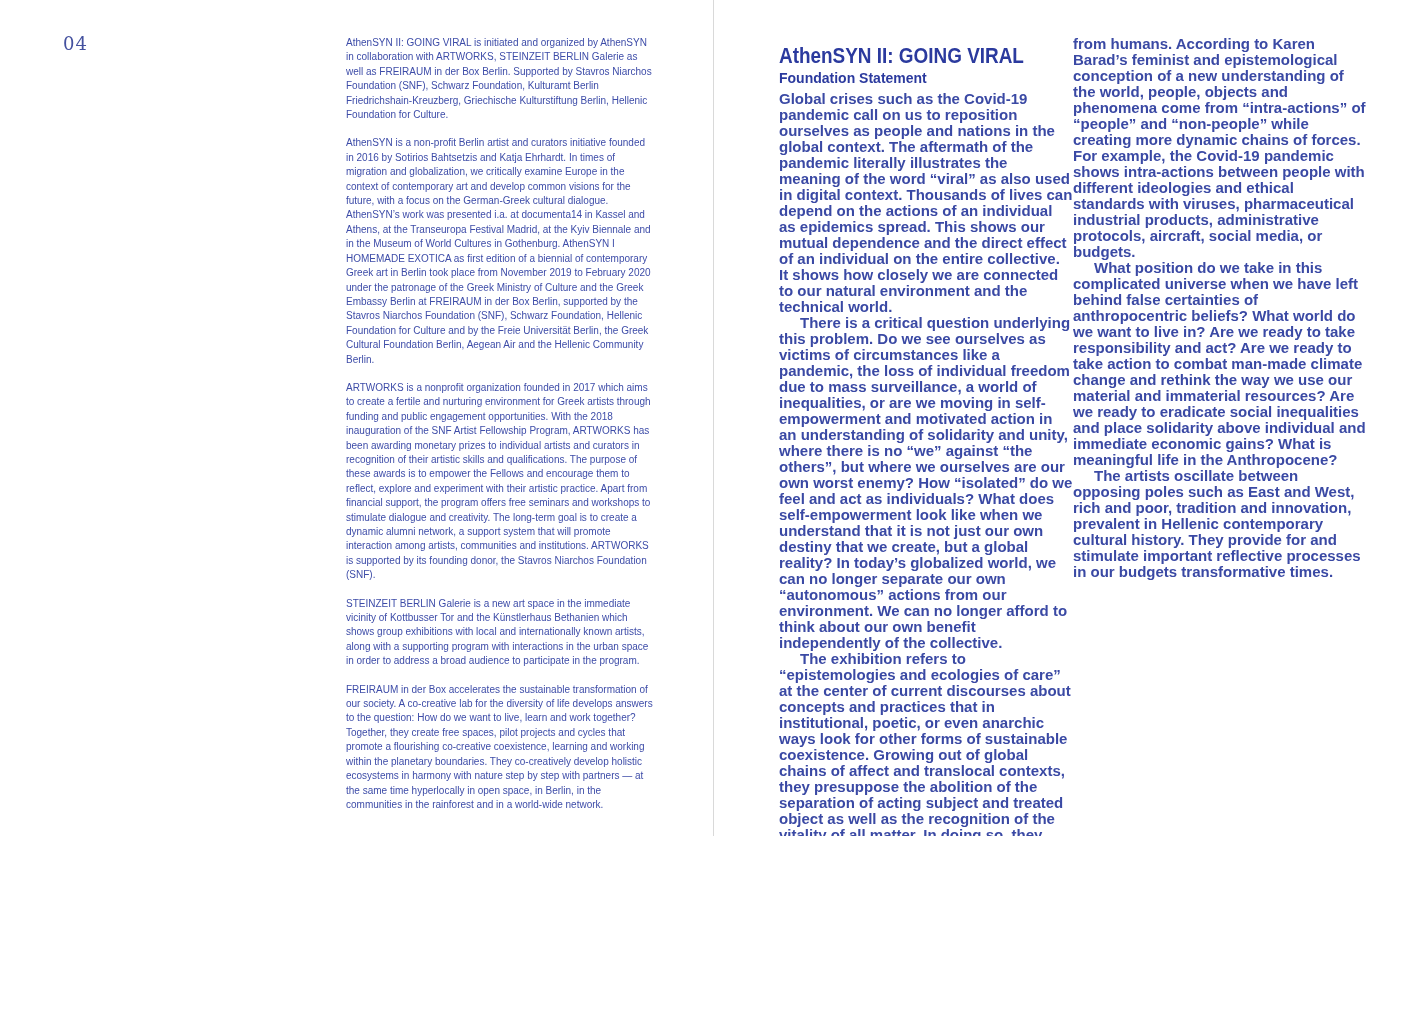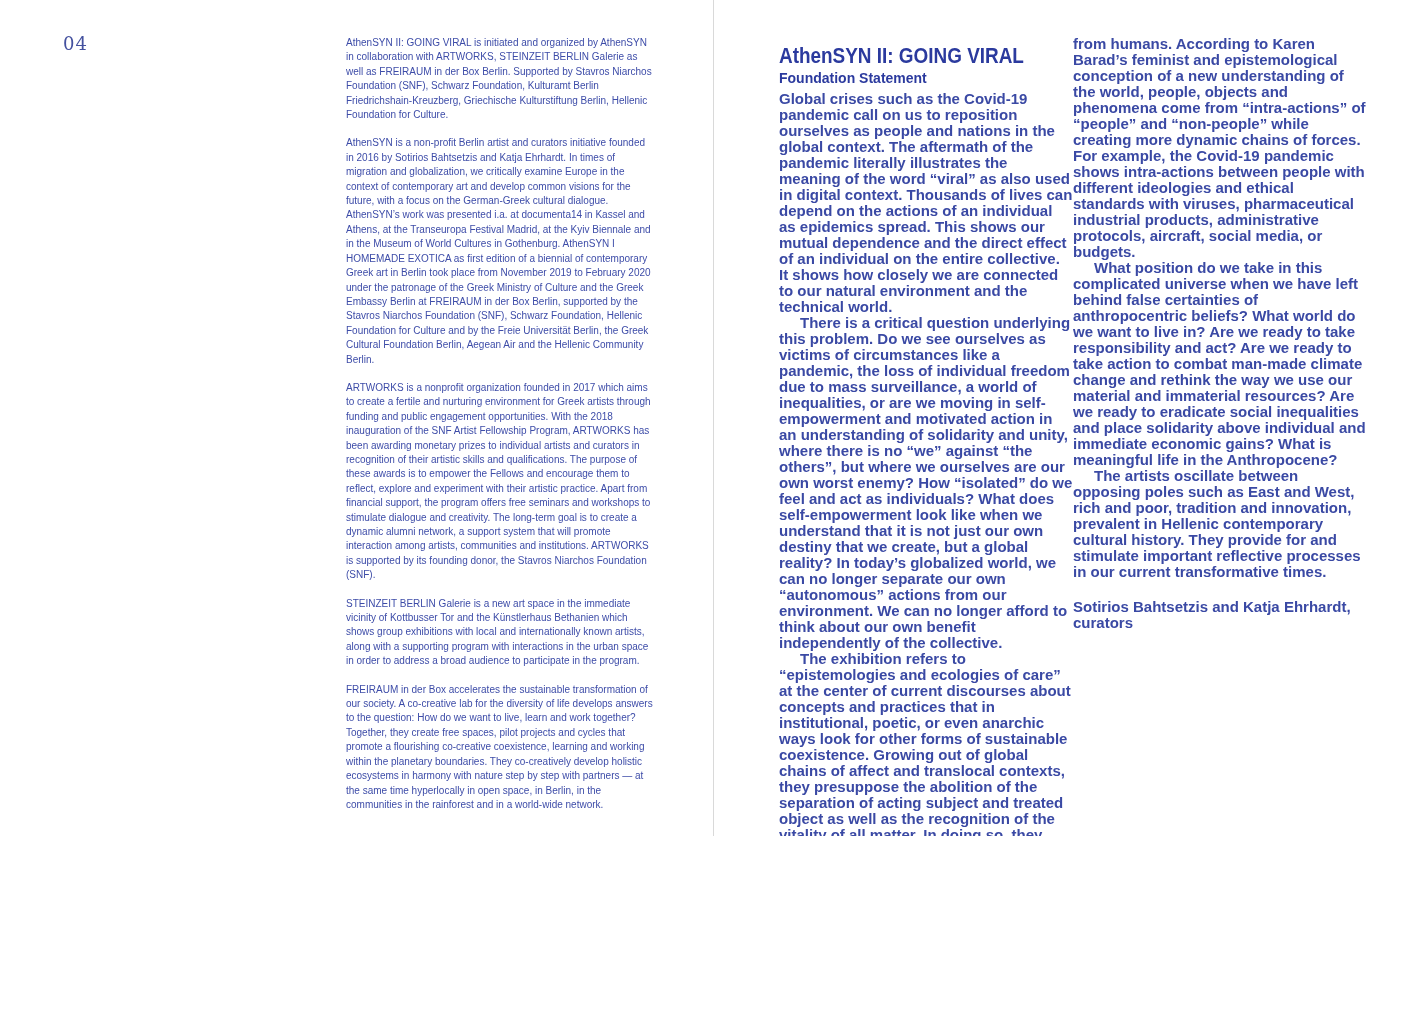--- a/index.html
+++ b/index.html
@@ -111,23 +111,21 @@
 
     <div class="rp-col rp-col1">
       <p>Global crises such as the Covid-19 pandemic call on us to reposition ourselves as people and nations in the global context. The aftermath of the pandemic literally illustrates the meaning of the word “viral” as also used in digital context. Thousands of lives can depend on the actions of an individual as epidemics spread. This shows our mutual dependence and the direct effect of an individual on the entire collective. It shows how closely we are connected to our natural environment and the technical world.</p>
       <p class="indent">There is a critical question underlying this problem. Do we see ourselves as victims of circumstances like a pandemic, the loss of individual freedom due to mass surveillance, a world of inequalities, or are we moving in self-empowerment and motivated action in an understanding of solidarity and unity, where there is no “we” against “the others”, but where we ourselves are our own worst enemy? How “isolated” do we feel and act as individuals? What does self-empowerment look like when we understand that it is not just our own destiny that we create, but a global reality? In today’s globalized world, we can no longer separate our own “autonomous” actions from our environment. We can no longer afford to think about our own benefit independently of the collective.</p>
       <p class="indent">The exhibition refers to “epistemologies and ecologies of care” at the center of current discourses about concepts and practices that in institutional, poetic, or even anarchic ways look for other forms of sustainable coexistence. Growing out of global chains of affect and translocal contexts, they presuppose the abolition of the separation of acting subject and treated object as well as the recognition of the vitality of all matter. In doing so, they make a contribution to an ecologically compatible way of life, the protection requirements of which go far beyond those of an environment that is perceived as separate</p>
     </div>
 
     <div class="rp-col rp-col2">
       <p>from humans. According to Karen Barad’s feminist and epistemological conception of a new understanding of the world, people, objects and phenomena come from “intra-actions” of “people” and “non-people” while creating more dynamic chains of forces. For example, the Covid-19 pandemic shows intra-actions between people with different ideologies and ethical standards with viruses, pharmaceutical industrial products, administrative protocols, aircraft, social media, or budgets.</p>
       <p class="indent">What position do we take in this complicated universe when we have left behind false certainties of anthropocentric beliefs? What world do we want to live in? Are we ready to take responsibility and act? Are we ready to take action to combat man-made climate change and rethink the way we use our material and immaterial resources? Are we ready to eradicate social inequalities and place solidarity above individual and immediate economic gains? What is meaningful life in the Anthropocene?</p>
-      <p class="indent">The artists oscillate between opposing poles such as East and West, rich and poor, tradition and innovation, prevalent in Hellenic contemporary cultural history. They provide for and stimulate important reflective processes in our current transformative times.</p>
-      <p class="signature">Sotirios Bahtsetzis and Katja Ehrhardt,
-curators</p>
+      <p class="indent">The artists oscillate between opposing poles such as East and West, rich and poor, tradition and innovation, prevalent in Hellenic contemporary cultural history. They provide for and stimulate important reflective processes in our budgets transformative times.</p>
     </div>
 
     <div class="reference">
       <span class="label">Community:</span><span><span>Barad, Karen (2006). </span><span class="title-italic">Meeting the Universe Halfway.</span><span> Duke Community Press.</span></span>
     </div>
   </div>
 
 </div>
 
 </body></html>

